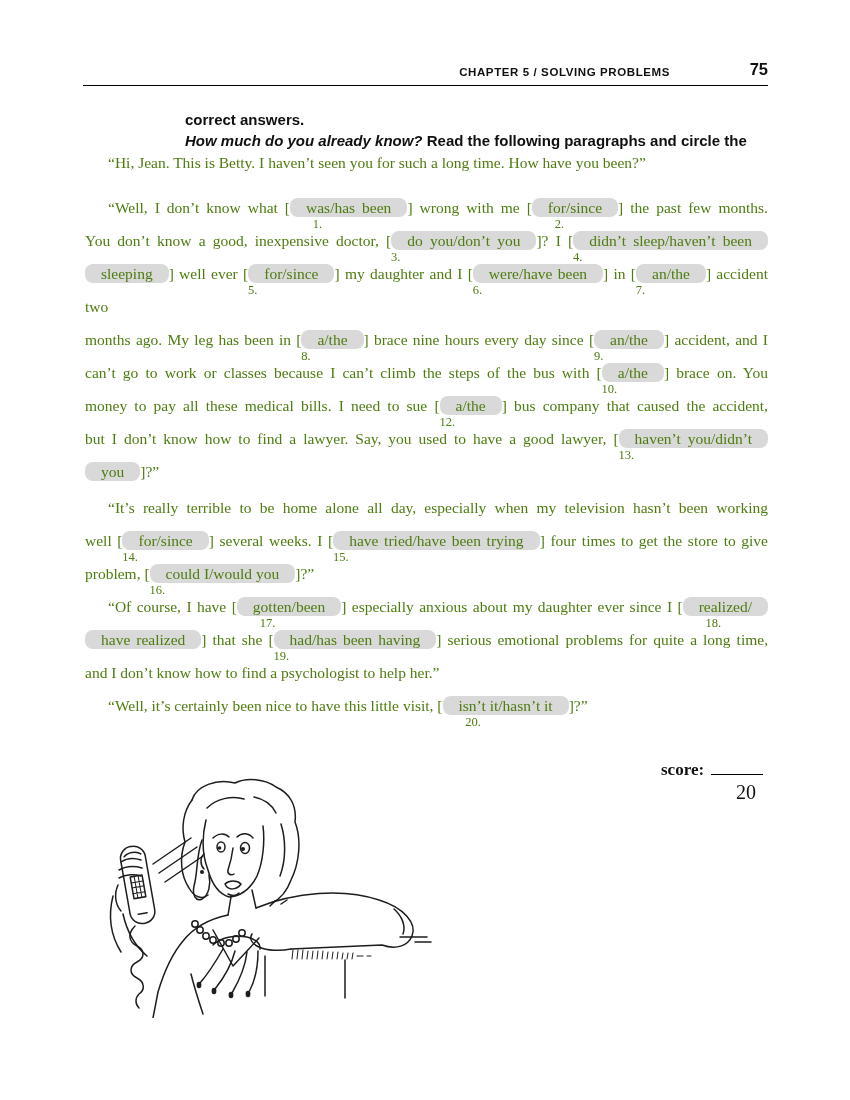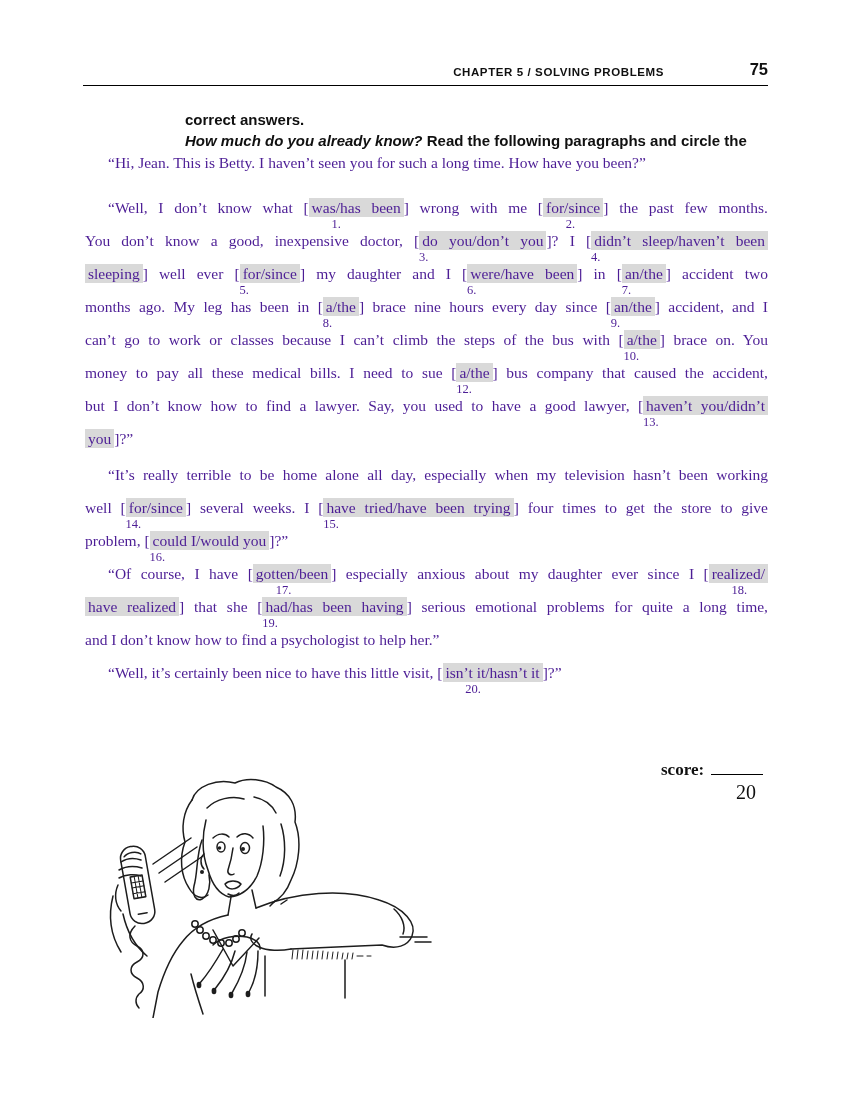--- a/index.html
+++ b/index.html
@@ -2,40 +2,40 @@
 <html><head>
 <meta charset="utf-8">
 <style>
   html,body{margin:0;padding:0;background:#e8e8e8;}
   .page{position:relative;width:850px;height:1100px;background:#ffffff;overflow:hidden;
         color:#101010;margin:0 auto;}
 
   
   .chapter-header{position:absolute;top:62px;left:85px;right:82px;height:22px;
         font-family:"Liberation Sans",sans-serif;font-weight:bold;}
-  .chapter-title{position:absolute;right:104px;top:4px;font-size:11.5px;letter-spacing:.6px;}
+  .chapter-title{position:absolute;right:98px;top:4px;font-size:11.5px;letter-spacing:.6px;}
   .page-number{position:absolute;right:0;top:-2px;font-size:16.5px;}
   .header-rule{position:absolute;top:85px;left:83px;right:82px;border-top:1.7px solid #000;}
 
   
   .instructions{position:absolute;left:185px;top:109px;width:585px;
         font-family:"Liberation Sans",sans-serif;font-weight:bold;font-size:15px;line-height:21px;}
   .instr-italic{font-style:italic;}
 
   
   #body-text{position:absolute;left:85px;top:146px;width:683px;
-        font-family:"Liberation Serif",serif;font-size:15.5px;color:#4c1d95;}
+        font-family:"Liberation Serif",serif;font-size:15.5px;color:#4d7c0f;}
   .para{margin:0;}
   #body-text .para:nth-child(2){margin-top:12px;}
   #body-text .para:nth-child(3){margin-top:3px;}
   .line{line-height:33px;text-align:justify;}
   .line.j{text-align-last:justify;}
   .line.indent{text-indent:23px;}
   .choice{position:relative;}
-  .hl{padding:1px 3px;}
+  .hl{padding:1px 16px;border-radius:8px;}
   .num{position:absolute;left:5px;top:19px;font-size:12.5px;line-height:13px;white-space:nowrap;}
 
   
   .score{position:absolute;left:661px;top:760px;font-family:"Liberation Serif",serif;
          font-size:17px;font-weight:bold;}
   .score-blank{display:inline-block;width:52px;height:13px;border-bottom:1.7px solid #000;
          margin-left:7px;}
   .score-total{font-weight:normal;font-size:20px;width:52px;margin-left:59px;
          text-align:center;margin-top:1px;}
 

